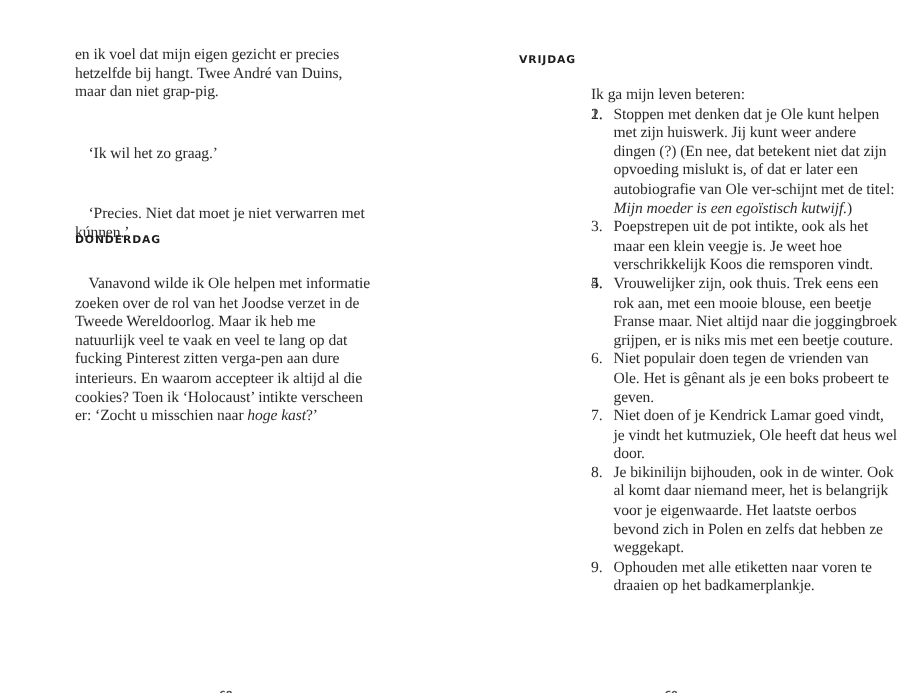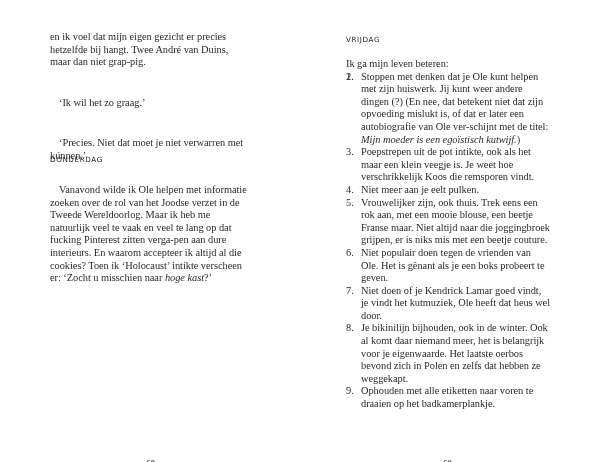--- a/index.html
+++ b/index.html
@@ -6,21 +6,21 @@
   body { width: 600px; height: 462px; position: relative; overflow: hidden;
          font-family: "Liberation Serif", "DejaVu Serif", serif; color: #2b2b2b; }
   .page { position: absolute; top: 0; height: 462px; }
   .page-left { left: 0; width: 300px; }
   .page-right { left: 300px; width: 300px; }
   .text { position: absolute; font-size: 10.4px; line-height: 12.6px; letter-spacing: -0.05px; }
   .page-left .text { left: 50px; width: 200px; }
   .page-right .text { left: 46px; width: 204px; }
   p { margin: 0; }
   .indent { text-indent: 9px; margin-top: 28px; }
-  .heading { font-family: "DejaVu Sans", "Liberation Sans", sans-serif; font-weight: normal;
+  .heading { font-family: "DejaVu Sans", "Liberation Sans", sans-serif; font-weight: bold;
              font-size: 7.2px; letter-spacing: 0.6px; color: #1e1e1e; position: absolute; }
   .gap { height: 12.6px; }
   ol { margin: 0; padding: 0; list-style: none; }
   ol li { position: relative; padding-left: 15px; }
   ol li .num { position: absolute; left: 0; top: 0; }
   .pagenum { position: absolute; top: 427px; font-family: "DejaVu Sans", sans-serif;
              font-size: 6.5px; color: #555; font-weight: bold; margin-top: 32px; }
   em { font-style: italic; }
 </style>
 </head>
@@ -35,27 +35,27 @@
   <div class="heading" style="left:50px; top:132px;margin-top:23px;">DONDERDAG</div>
   <div class="text" style="top:156px;">
     <p class="indent"><span>Vanavond wilde ik Ole helpen met informatie zoeken over de rol van het Joodse verzet in de Tweede Wereldoorlog. Maar ik heb me natuurlijk veel te vaak en veel te lang op dat fucking Pinterest zitten verga-pen aan dure interieurs. En waarom accepteer ik altijd al die cookies? Toen ik ‘Holocaust’ intikte verscheen er: ‘Zocht u misschien naar </span><em>hoge kast</em><span>?’</span></p>
     <div class="gap"></div>
   </div>
   <div class="pagenum" style="left:146px;">68</div>
 </div>
 
 <div class="page page-right">
   <div class="heading" style="left:46px; top:35px;">VRIJDAG</div>
-  <div class="text" style="top:58px;">
+  <div class="text" style="top:58px;margin-left:48px;">
     <p>Ik ga mijn leven beteren:</p>
     <ol>
       <li><span class="num">1.</span></li>
       <li><span class="num">2.</span><span>Stoppen met denken dat je Ole kunt helpen met zijn huiswerk. Jij kunt weer andere dingen (?) (En nee, dat betekent niet dat zijn opvoeding mislukt is, of dat er later een autobiografie van Ole ver-schijnt met de titel: </span><em>Mijn moeder is een egoïstisch kutwijf.</em><span>)</span></li>
       <li><span class="num">3.</span><span>Poepstrepen uit de pot intikte, ook als het maar een klein veegje is. Je weet hoe verschrikkelijk Koos die remsporen vindt.</span></li>
-      <li><span class="num">4.</span><span>Niet meer aan je eelt pulken.</span></li>
+      <li><span class="num">4.</span></li>
       <li><span class="num">5.</span><span>Vrouwelijker zijn, ook thuis. Trek eens een rok aan, met een mooie blouse, een beetje Franse maar. Niet altijd naar die joggingbroek grijpen, er is niks mis met een beetje couture.</span></li>
       <li><span class="num">6.</span><span>Niet populair doen tegen de vrienden van Ole. Het is gênant als je een boks probeert te geven.</span></li>
       <li><span class="num">7.</span><span>Niet doen of je Kendrick Lamar goed vindt, je vindt het kutmuziek, Ole heeft dat heus wel door.</span></li>
       <li><span class="num">8.</span><span>Je bikinilijn bijhouden, ook in de winter. Ook al komt daar niemand meer, het is belangrijk voor je eigenwaarde. Het laatste oerbos bevond zich in Polen en zelfs dat hebben ze weggekapt.</span></li>
       <li><span class="num">9.</span><span>Ophouden met alle etiketten naar voren te draaien op het badkamerplankje.</span></li>
     </ol>
   </div>
   <div class="pagenum" style="left:143px;">69</div>
 </div>
 

